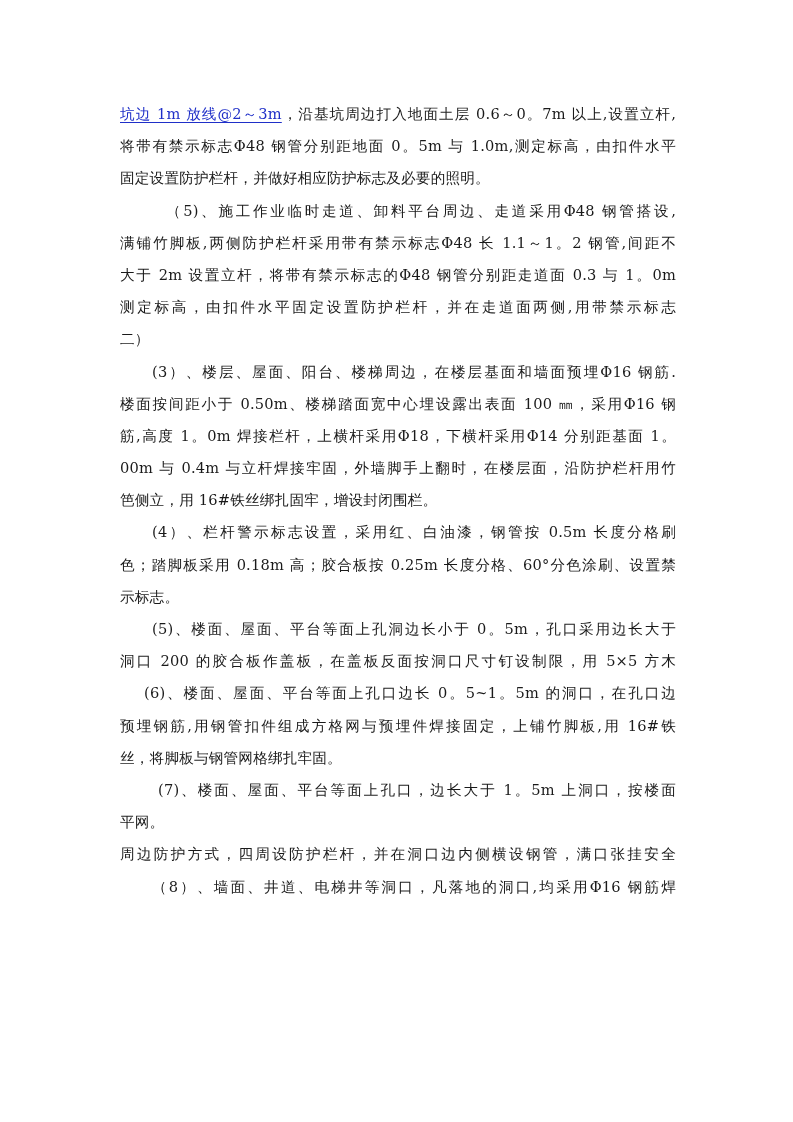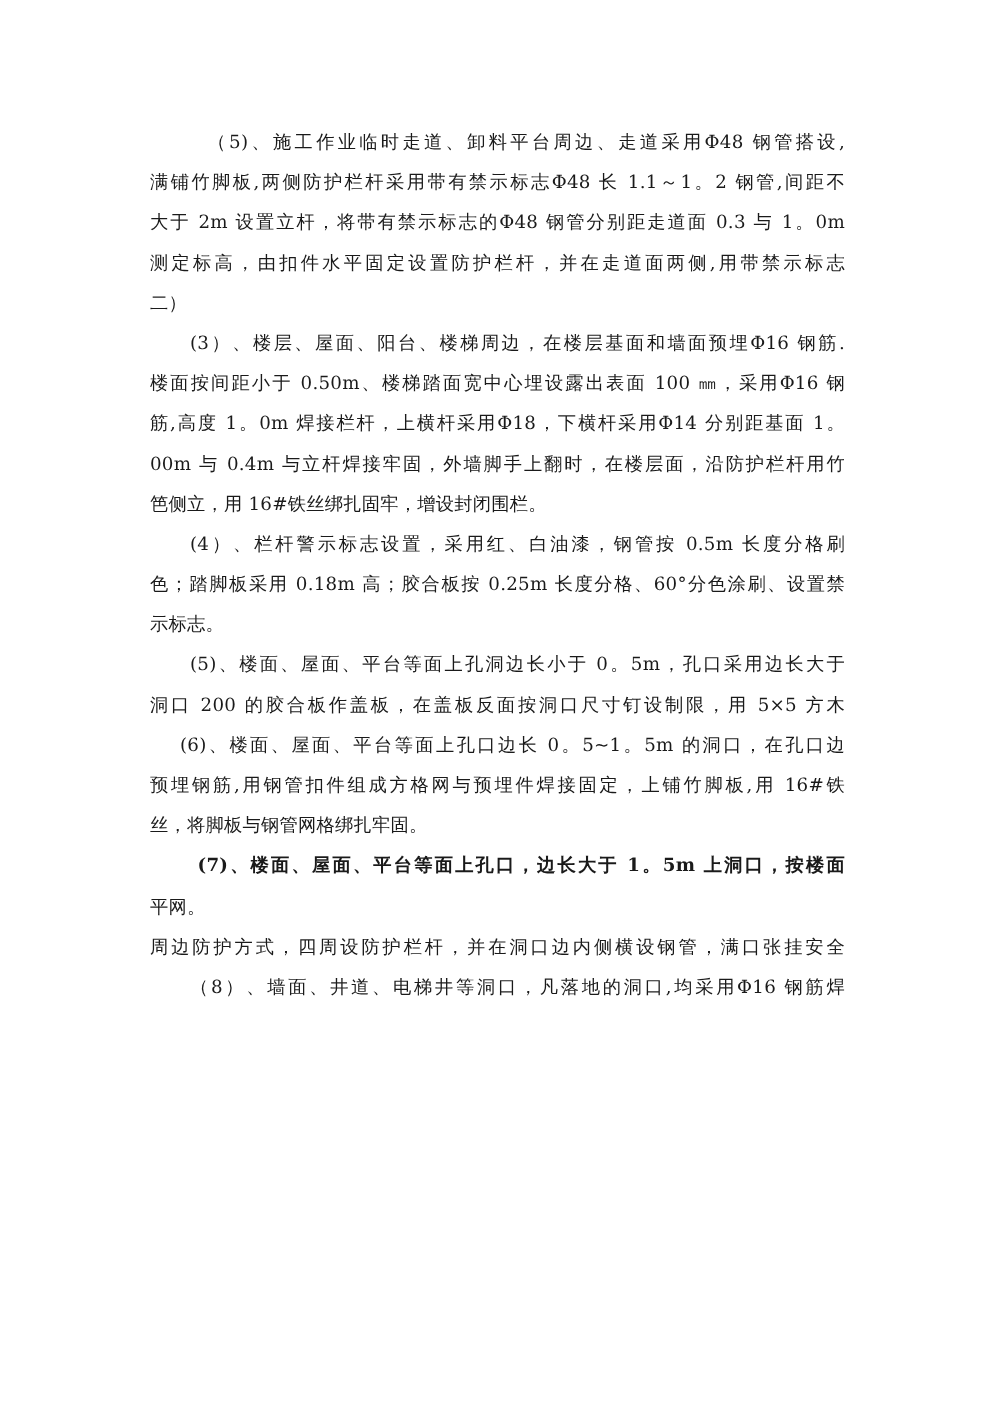--- a/index.html
+++ b/index.html
@@ -34,27 +34,32 @@
       text-align-last: left;
     }
     .link {
       color: #1f2fc8;
       text-decoration: underline;
       text-underline-offset: 3px;
     }
     .ind-a { padding-left: 46px; }
     .ind-b { padding-left: 32px; }
     .ind-d { padding-left: 24px; }
-    .ind-f { padding-left: 38px; font-weight: bold; }
+    .ind-f { padding-left: 38px; }
   </style>
 </head>
 <body>
 
 <div class="page">
 
+  <div>
+    <div class="line"><span class="link">坑边 1m 放线@2～3m</span><span>，沿基坑周边打入地面土层 0.6～0。7m 以上,设置立杆,</span></div>
+    <div class="line">将带有禁示标志Φ48 钢管分别距地面 0。5m 与 1.0m,测定标高，由扣件水平</div>
+    <div class="line last">固定设置防护栏杆，并做好相应防护标志及必要的照明。</div>
+  </div>
 
   <div>
     <div class="line ind-a">（5)、施工作业临时走道、卸料平台周边、走道采用Φ48 钢管搭设,</div>
     <div class="line">满铺竹脚板,两侧防护栏杆采用带有禁示标志Φ48 长 1.1～1。2 钢管,间距不</div>
     <div class="line">大于 2m 设置立杆，将带有禁示标志的Φ48 钢管分别距走道面 0.3 与 1。0m</div>
     <div class="line">测定标高，由扣件水平固定设置防护栏杆，并在走道面两侧,用带禁示标志</div>
     <div class="line last">二）</div>
   </div>
 
   <div>

